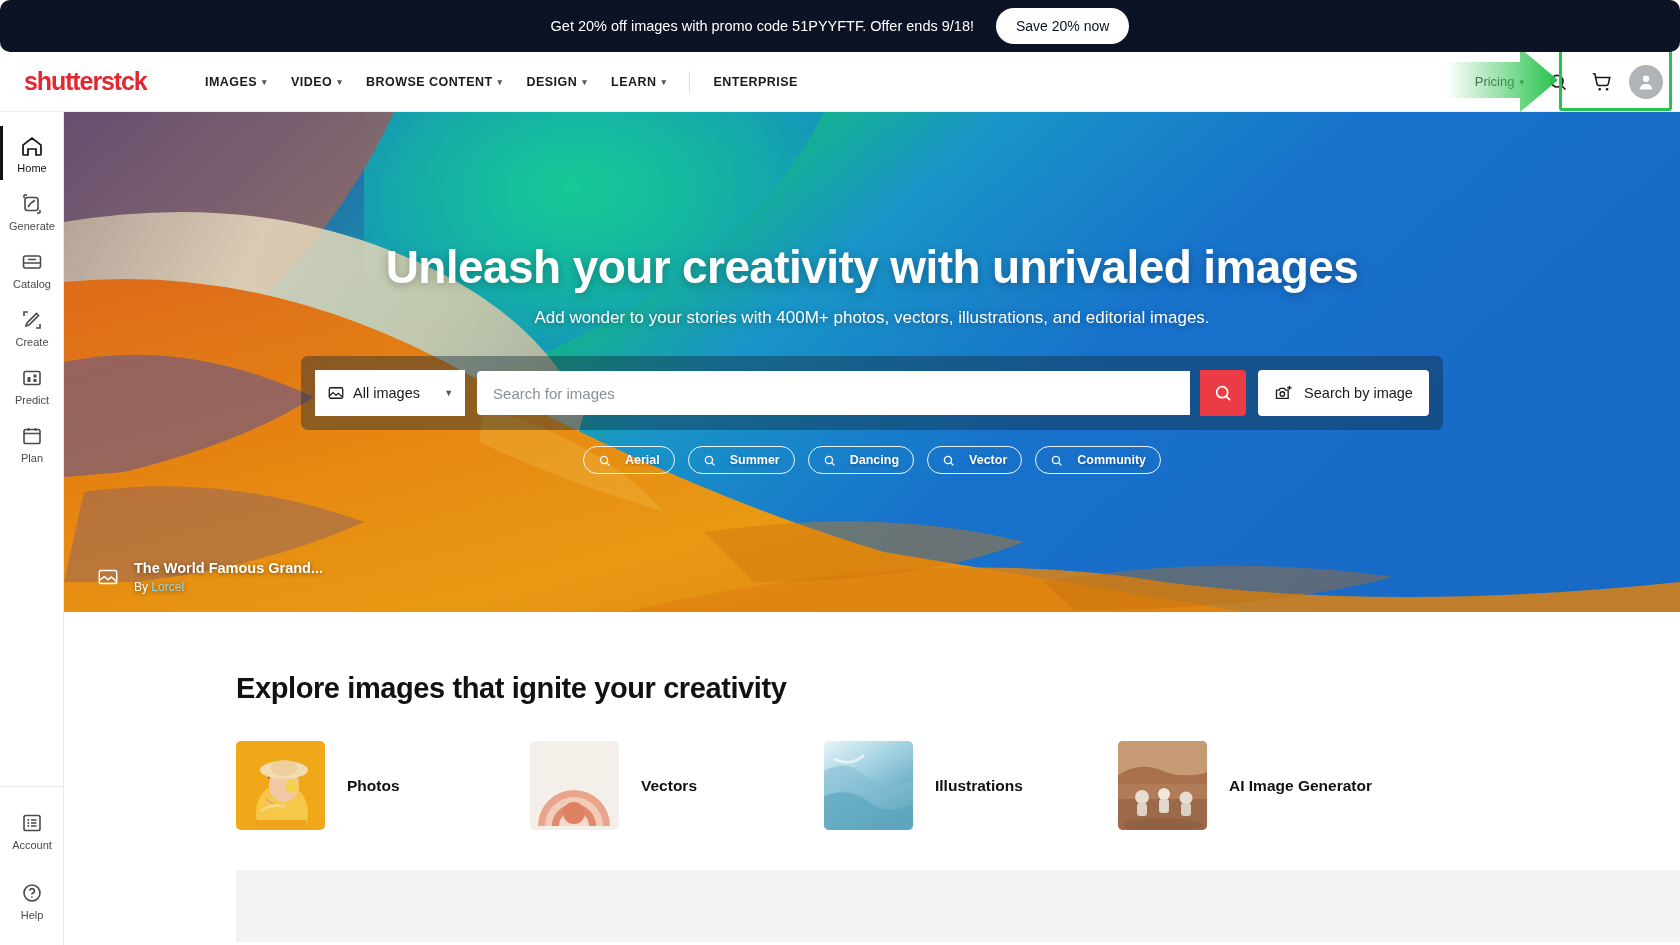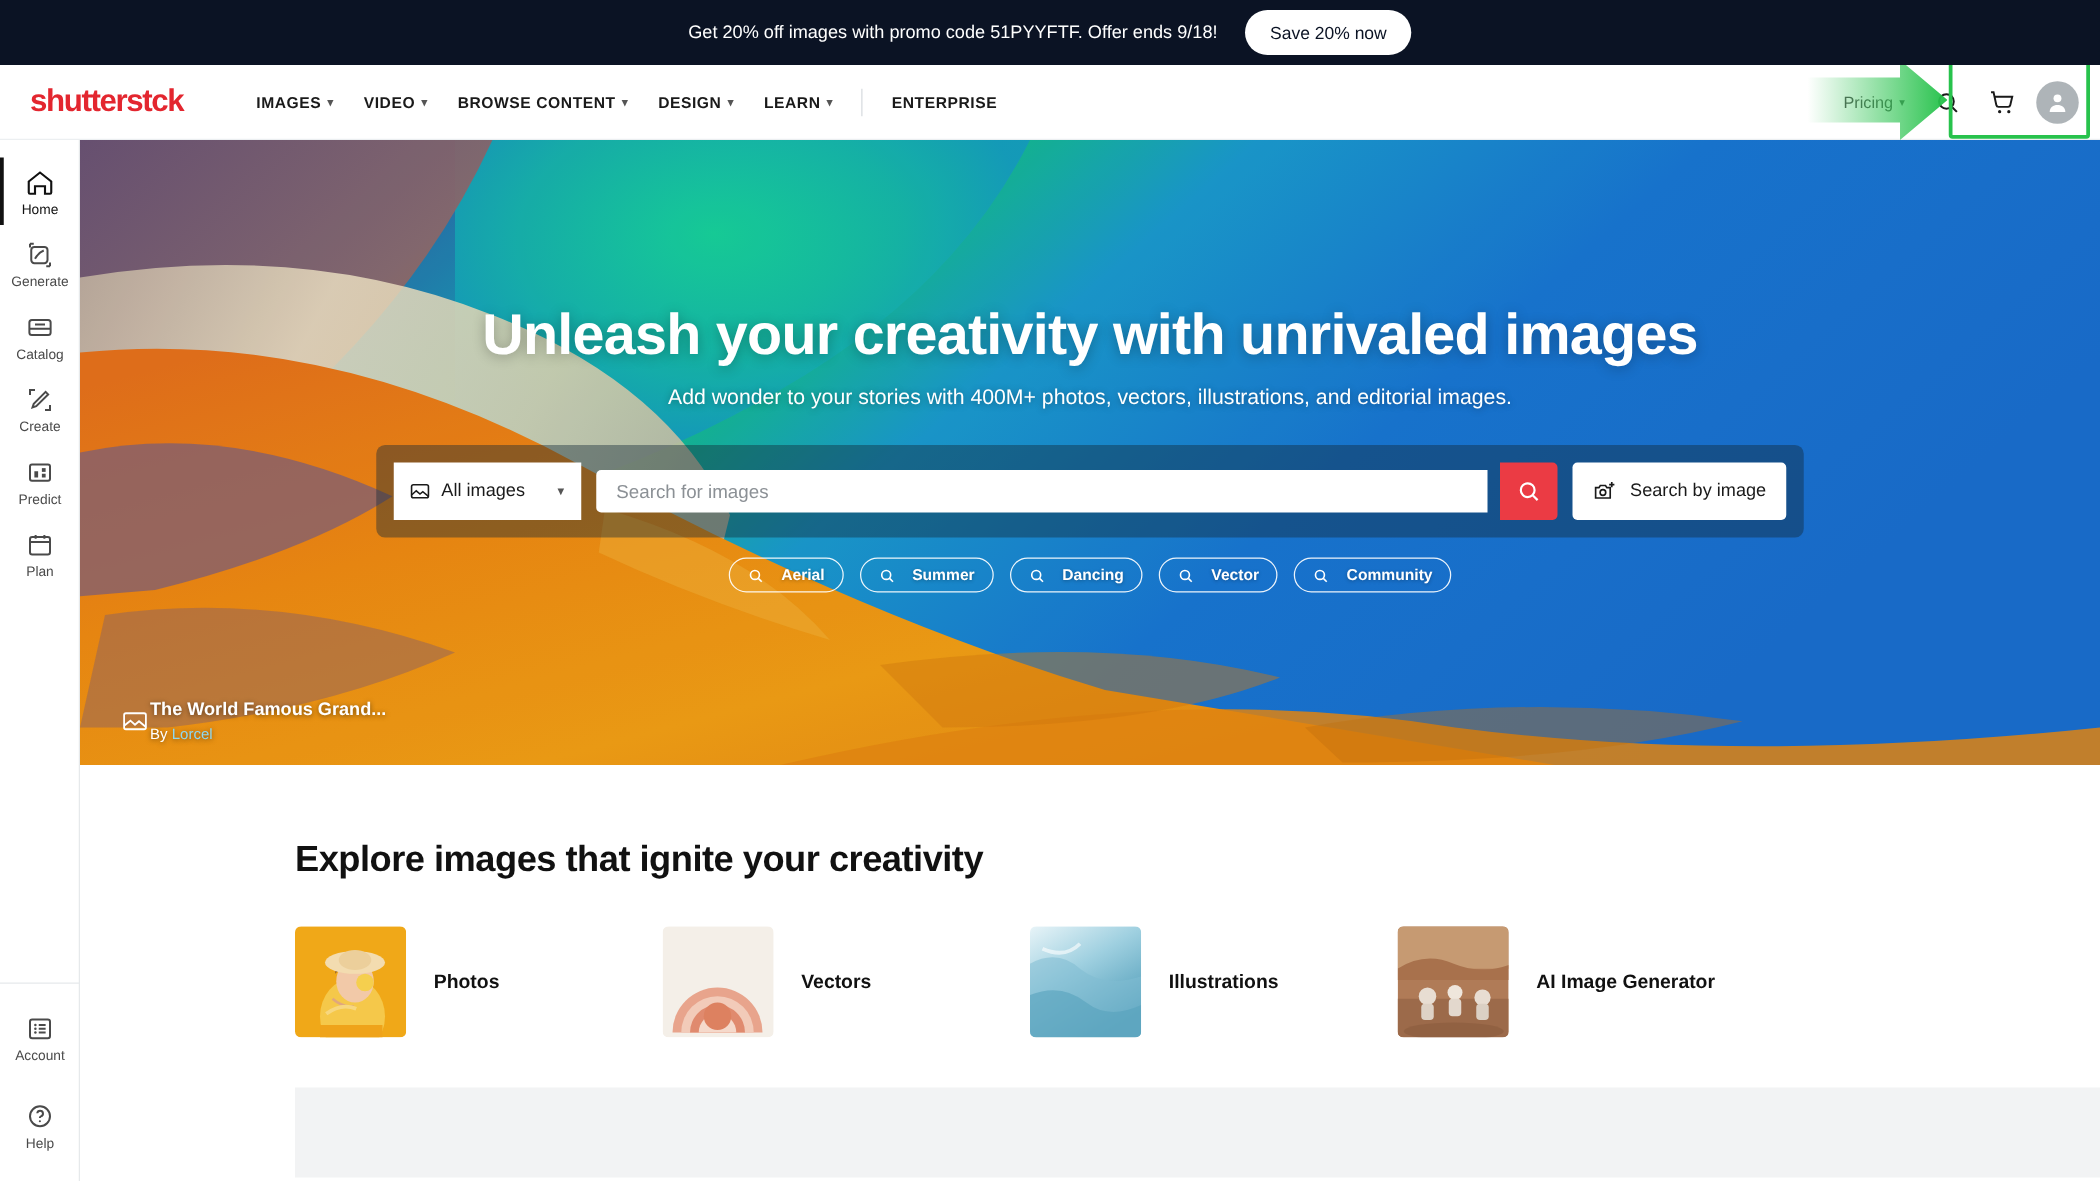--- a/index.html
+++ b/index.html
@@ -8,21 +8,21 @@
     font-family: "Liberation Sans", sans-serif;
     background:#fff;
     color:#1a1a1a;
     -webkit-font-smoothing:antialiased;
   }
 
   
   .promo-banner {
     height:52px; background:#0b1324; color:#fff;
     display:flex; align-items:center; justify-content:center; gap:22px;
-    font-size:14.5px; position:relative; z-index:40;
+    font-size:14.5px; position:relative; z-index:40;border-radius:10px;
   }
   .promo-btn {
     background:#fff; color:#0b1324; border:none; border-radius:22px;
     padding:10px 20px; font-size:14px; font-weight:400;
     font-family:"Liberation Sans", sans-serif; cursor:pointer;
   }
 
   
   .header {
     height:60px; background:#fff; display:flex; align-items:center;
@@ -120,21 +120,21 @@
     margin-top:28px; background:rgba(20,40,55,.42);
     border-radius:7px; padding:14px; display:flex; align-items:center; gap:12px;
   }
   .select-box {
     background:#fff; border-radius:0; height:46px; width:150px;
     display:flex; align-items:center; gap:8px; padding:0 12px;
     font-size:14.5px; font-weight:400; color:#1a1a1a; cursor:pointer;
   }
   .select-box .sel-caret { margin-left:auto; font-size:9px; color:#555; }
   .search-field {
-    background:#fff; border-radius:4px 0 0 4px; height:34px; width:713px;
+    background:#fff; border-radius:4px 0 0 4px; height:44px; width:713px;
     display:flex; align-items:center; padding:0 16px;
   }
   .search-field input {
     border:none; outline:none; width:100%; font-size:15px;
     font-family:"Liberation Sans", sans-serif; color:#1a1a1a; background:transparent;
   }
   .search-field input::placeholder { color:#8b9095; }
   .search-submit {
     width:46px; height:46px; background:#eb3b44; border:none;
     border-radius:0 4px 4px 0; display:flex; align-items:center;
@@ -149,21 +149,21 @@
   .chips { margin-top:16px; display:flex; gap:13px; }
   .chip {
     display:flex; align-items:center; gap:14px;
     border:1.5px solid rgba(255,255,255,.92); border-radius:18px;
     padding:6px 14px; color:#fff; font-size:12.5px; font-weight:700;
     cursor:pointer; text-shadow:0 1px 3px rgba(0,0,0,.3);
   }
 
   .attribution {
     position:absolute; left:32px; bottom:18px; z-index:4;
-    display:flex; align-items:center; color:#fff;
+    display:flex; align-items:center; gap:14px; color:#fff;
   }
   .attr-title { font-size:14.5px; font-weight:700; text-shadow:0 1px 4px rgba(0,0,0,.5); }
   .attr-by { font-size:12px; margin-top:4px; text-shadow:0 1px 4px rgba(0,0,0,.5); }
   .attr-by a { color:#8fd8f0; text-decoration:none; }
 
   
   .explore { padding:60px 0 0 172px; background:#fff; flex:1; }
   .explore-title { font-size:29px; font-weight:800; letter-spacing:-.4px; color:#111; }
   .cat-row { margin-top:36px; display:flex; align-items:center; }
   .cat { display:flex; align-items:center; gap:22px; width:294px; cursor:pointer; }

